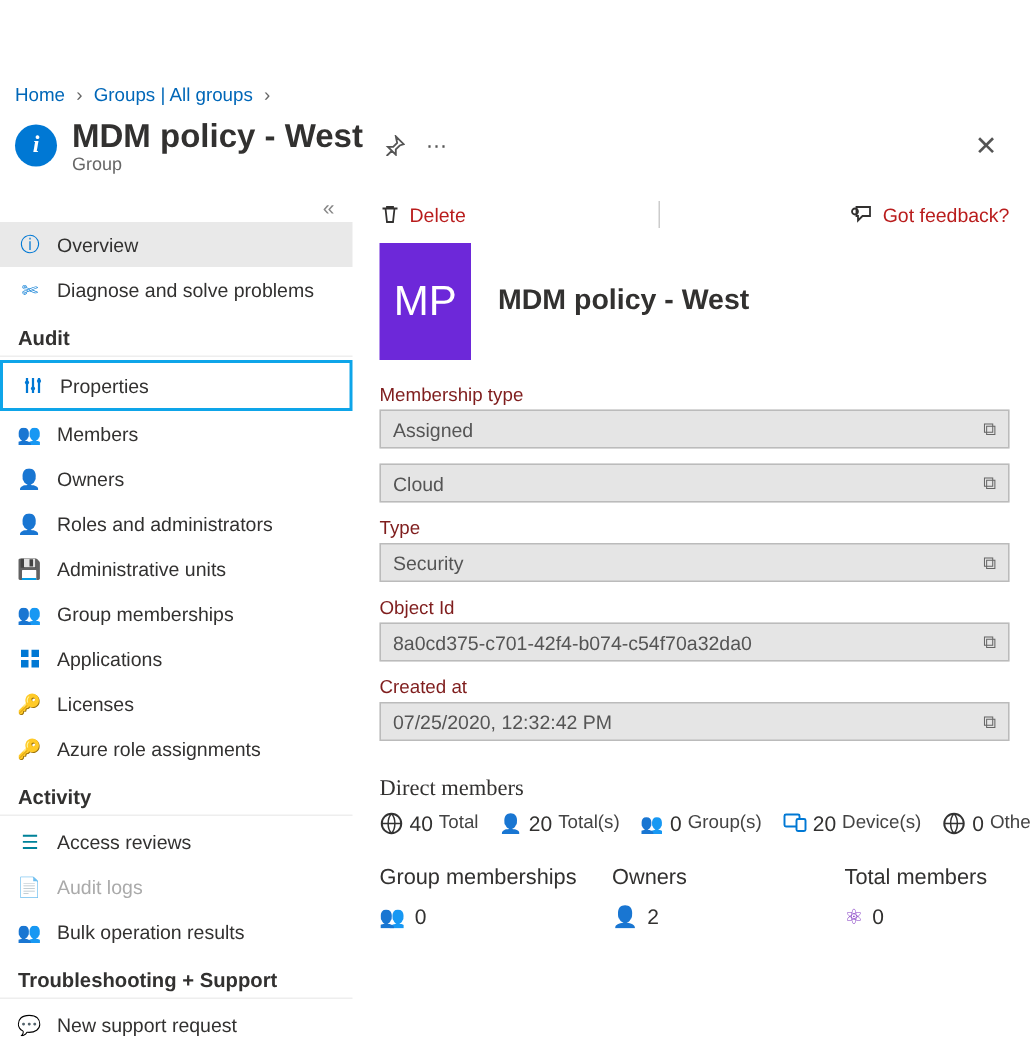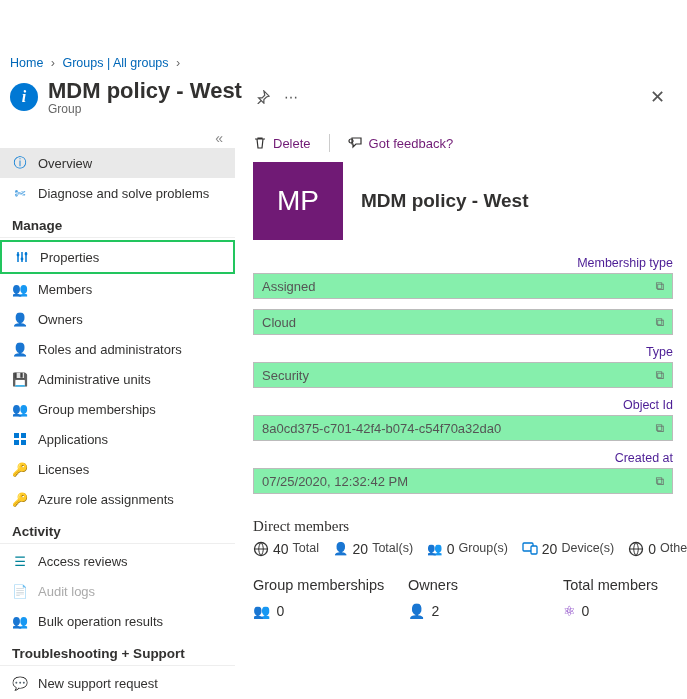--- a/index.html
+++ b/index.html
@@ -18,38 +18,38 @@
   .hdr-actions { margin-left: 14px; display:flex; gap:14px; align-items:center; color:#555; font-size:14px; }
   .spacer { flex:1; }
   .close-x { font-size:18px; color:#555; cursor:pointer; padding:4px 8px; }
 
   
   .cols { display:flex; height: calc(699px - 80px); }
   .sidebar { width: 235px; border-right: 0; padding-top:2px; }
   .collapse-hint { text-align:right; padding:0 12px 2px; color:#888; font-size:14px; }
   .nav-item { display:flex; align-items:center; gap:10px; padding:7px 12px; cursor:pointer; font-size:13px; }
   .nav-item.active { background:#e9e9e9; }
-  .nav-item.highlight { border:2px solid #22c55e; }
+  .nav-item.highlight { border:2px solid #0ea5e9; }
   .nav-item.disabled { color:#aaa; }
   .nav-icon { width:16px; height:16px; display:flex; align-items:center; justify-content:center; font-size:13px; }
   .nav-section { padding:10px 12px 4px; font-weight:600; font-size:13.5px; border-bottom:1px solid #eee; margin-bottom:2px; }
 
   
   .main { flex:1; padding:0 14px 10px 18px; overflow:hidden; }
-  .toolbar { display:flex; align-items:center; gap:18px; padding:6px 0 10px; color:#701a75; font-size:13px; }
+  .toolbar { display:flex; align-items:center; gap:18px; padding:6px 0 10px; color:#b91c1c; font-size:13px;justify-content:space-between; }
   .tool-link { display:flex; align-items:center; gap:6px; cursor:pointer; }
   .tool-div { width:1px; height:18px; background:#ccc; }
 
   .tile-row { display:flex; align-items:center; gap:18px; margin-bottom:16px; }
-  .tile { width:90px; height:78px; background:#701a75; color:#fff; font-size:28px; font-weight:400; display:flex; align-items:center; justify-content:center; }
+  .tile { width:61px; height:78px; background:#6d28d9; color:#fff; font-size:28px; font-weight:400; display:flex; align-items:center; justify-content:center; }
   .tile-title { font-size:19px; font-weight:700; }
 
   .field { margin-bottom:10px; }
-  .field-label { font-size:12.5px; color:#4c1d95; margin-bottom:3px;text-align:right; }
-  .field-box { border:1px solid #bbb; background:#86efac; padding:4px 8px; display:flex; align-items:center; font-size:13px; color:#555; height:26px; }
+  .field-label { font-size:12.5px; color:#7f1d1d; margin-bottom:3px; }
+  .field-box { border:1px solid #bbb; background:#e5e5e5; padding:4px 8px; display:flex; align-items:center; font-size:13px; color:#555; height:26px; }
   .field-box .copy { margin-left:auto; color:#666; cursor:pointer; font-size:12px; }
 
   .section-title { font-size:15px; font-weight:400; margin-top:24px; margin-bottom:6px;font-family:Liberation Serif, serif; }
   .dm-row { display:flex; gap:14px; flex-wrap:nowrap; font-size:12.5px; align-items:center; }
   .dm-item { display:flex; align-items:flex-start; gap:4px; white-space:nowrap; }
   .dm-val { font-size:14px; }
   .dm-lab { color:#444; }
 
   .triple { display:flex; margin-top:20px; }
   .triple .col { flex:1; }
@@ -97,21 +97,21 @@
 
     <div class="nav-item active">
       <span class="nav-icon c-blue">ⓘ</span>
       <span>Overview</span>
     </div>
     <div class="nav-item">
       <span class="nav-icon c-blue">✄</span>
       <span>Diagnose and solve problems</span>
     </div>
 
-    <div class="nav-section">Manage</div>
+    <div class="nav-section">Audit</div>
 
     <div class="nav-item highlight">
       <span class="nav-icon c-blue">
         <svg width="14" height="14" viewBox="0 0 14 14">
             <path stroke="#0078d4" stroke-width="1.5" d="M3 2v10M7 2v10M11 2v10" fill="none"></path>
             <circle cx="3" cy="5" r="1.4" fill="#0078d4"></circle>
             <circle cx="7" cy="9" r="1.4" fill="#0078d4"></circle>
             <circle cx="11" cy="4" r="1.4" fill="#0078d4"></circle>
           </svg>
       </span>

